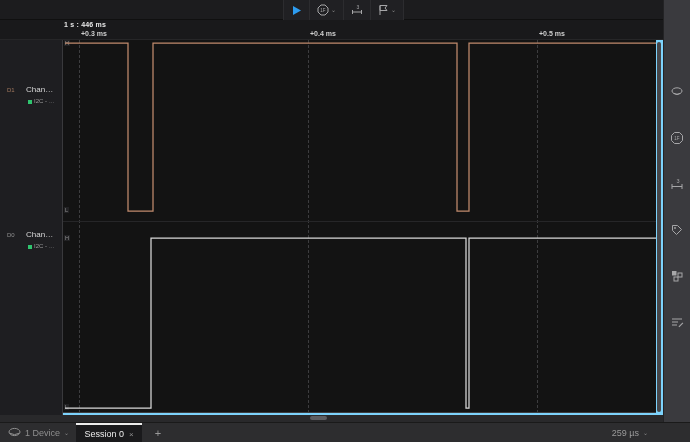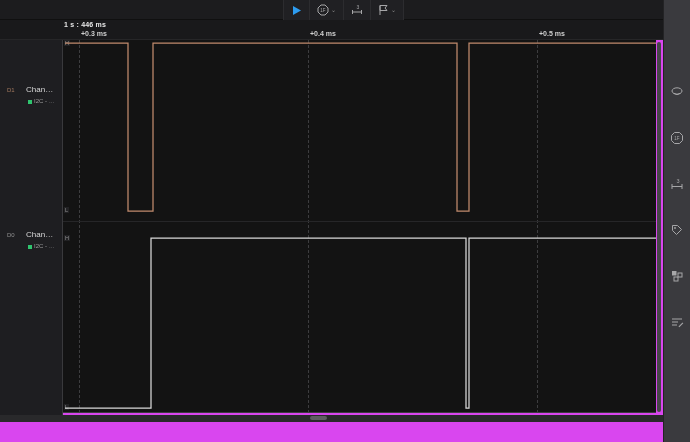--- a/index.html
+++ b/index.html
@@ -1,19 +1,19 @@
 <!DOCTYPE html>
 <html><head>
 <meta charset="utf-8">
 <style>
   * { margin:0; padding:0; box-sizing:border-box; }
   html,body { background:#000; }
   #app {
     position:relative; width:690px; height:442px; overflow:hidden;
-    background:#d946ef; font-family:"Liberation Sans", sans-serif;
+    background:#7dd3fc; font-family:"Liberation Sans", sans-serif;
     -webkit-font-smoothing:antialiased; color:#d0d0d0;
   }
   
   #toolbar { position:absolute; left:0; top:0; width:663px; height:20px; background:#1c1c1e; border-bottom:1px solid #101010; }
   #toolbar .group { position:absolute; left:283px; top:0; height:20px; display:flex; }
   .tbtn { height:20px; display:flex; align-items:center; justify-content:center; gap:2px; padding:0 7px; border-right:1px solid #2c2c2f; background:#202023; cursor:pointer; }
   .tbtn:first-child { border-left:1px solid #2c2c2f; }
   .tbtn svg { display:block; }
   .chev { font-size:6px; color:#8a8a8a; line-height:1; }
   
@@ -169,14 +169,35 @@
       </svg>
     </div>
     <div class="side-icon" style="top:314px;">
       <svg width="14" height="14" viewBox="0 0 14 14">
         <path d="M2 4 h10 M2 7 h6 M2 10 h5" stroke="currentColor" stroke-width="1" fill="none"></path>
         <path d="M8.5 11.5 l4 -4 l0.8 0.8 -4 4 Z" fill="currentColor"></path>
       </svg>
     </div>
   </div>
 
+  <div id="bottom-bar">
+    <div id="device-group">
+      <span>
+        <svg width="13" height="10" viewBox="0 0 13 10">
+          <ellipse cx="6.5" cy="5" rx="5.5" ry="3.6" fill="none" stroke="#8f8f8f" stroke-width="1"></ellipse>
+          <path d="M2 6.3 Q6.5 9 11 6.3" fill="none" stroke="#8f8f8f" stroke-width="1"></path>
+        </svg>
+      </span>
+      <span>1 Device</span>
+      <span class="chev">⌄</span>
+    </div>
+    <div id="session-tab">
+      <span class="tab-label">Session 0</span>
+      <span class="tab-close">×</span>
+    </div>
+    <div id="add-tab">+</div>
+    <div id="timescale">
+      <span>259 µs</span>
+      <span class="chev">⌄</span>
+    </div>
+  </div>
 
 </div>
 
 </body></html>

